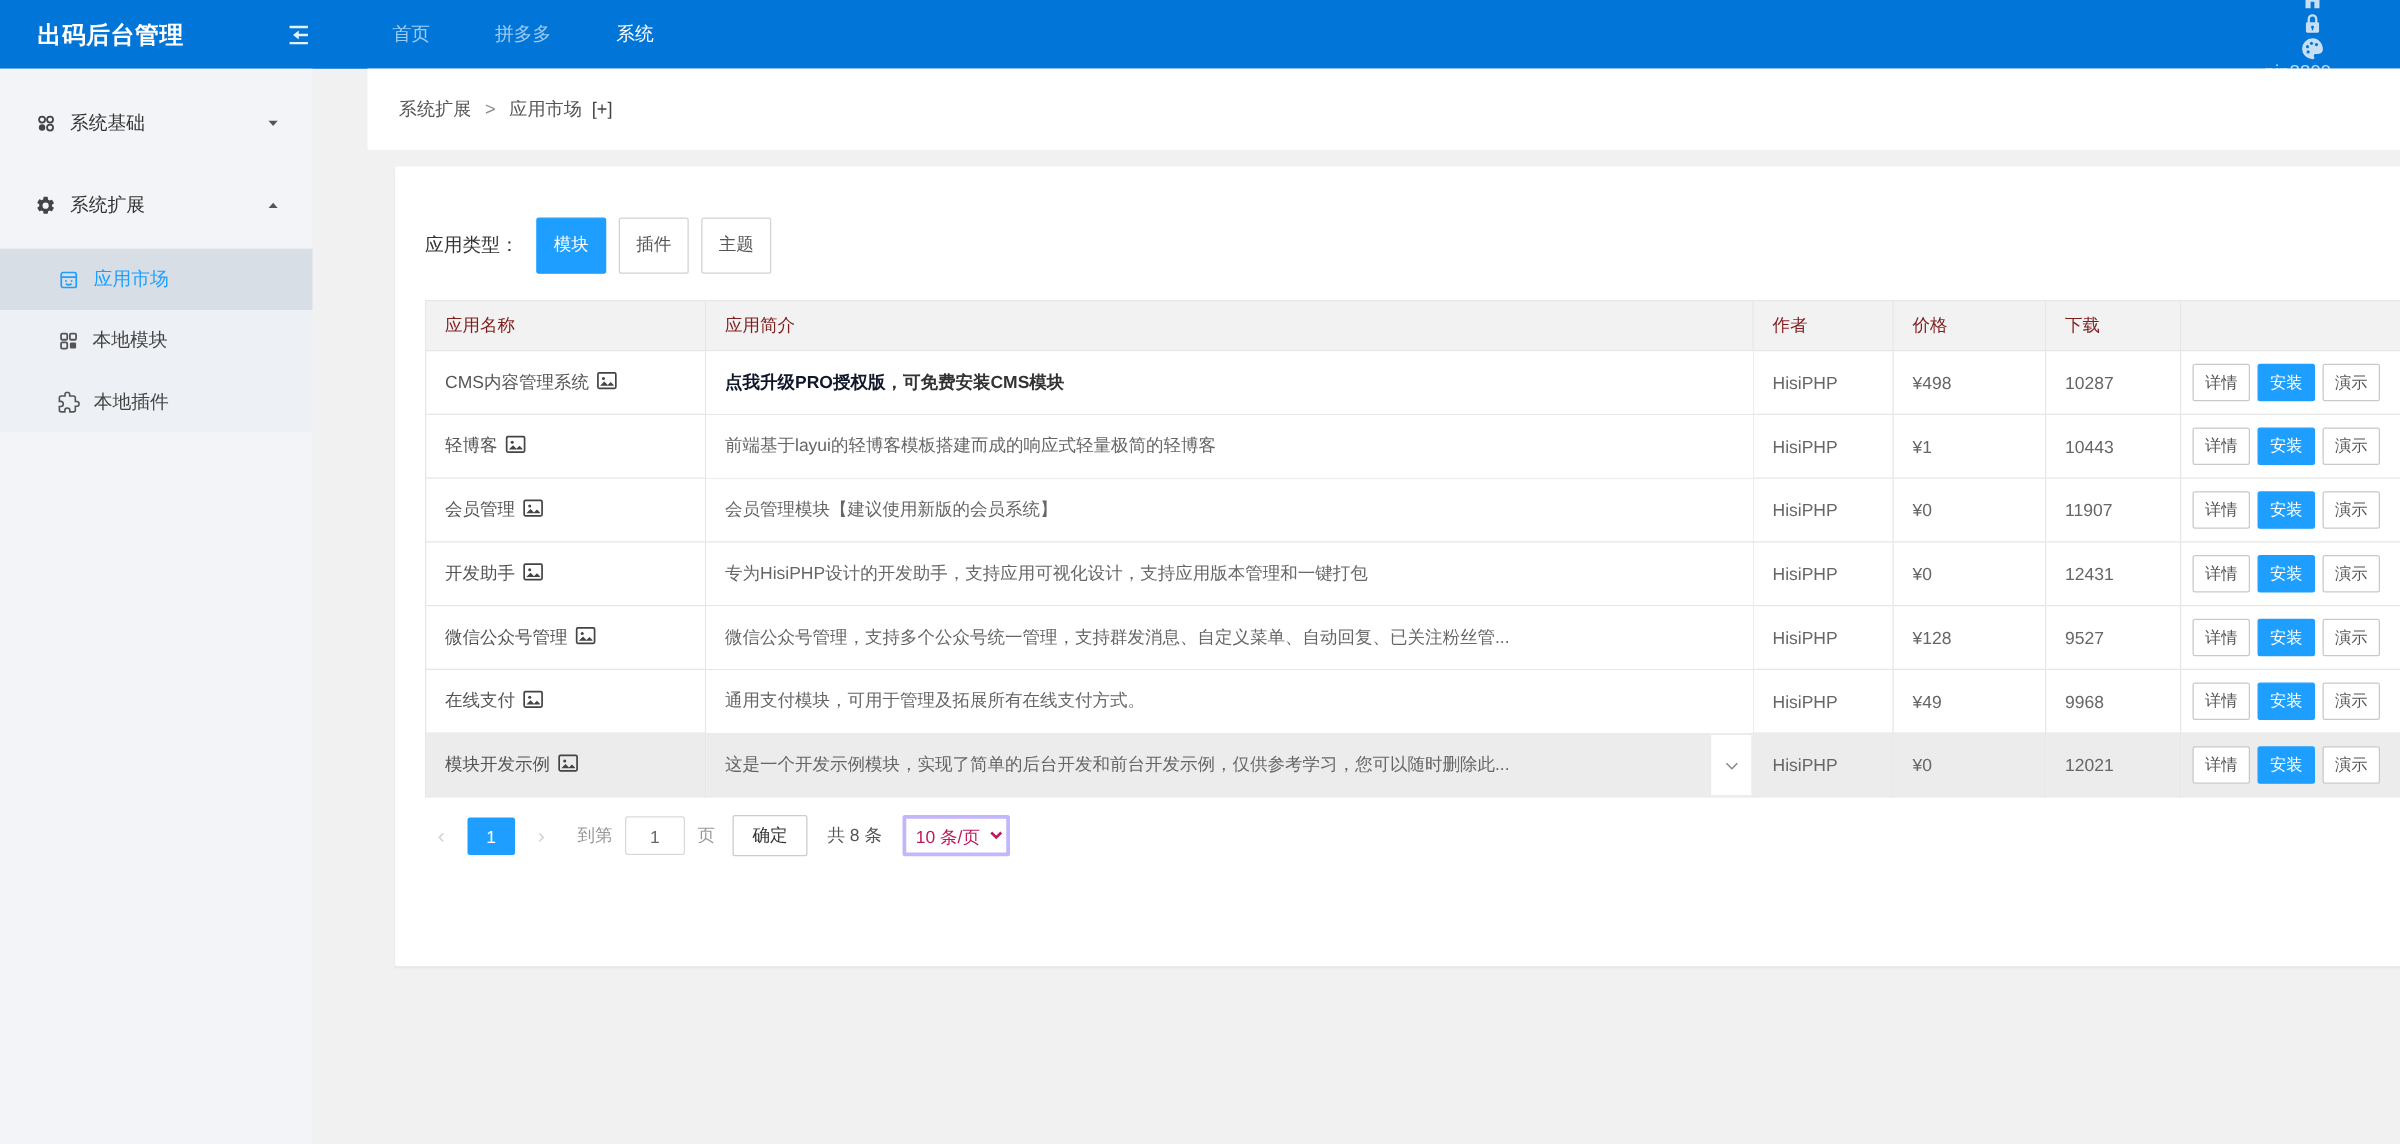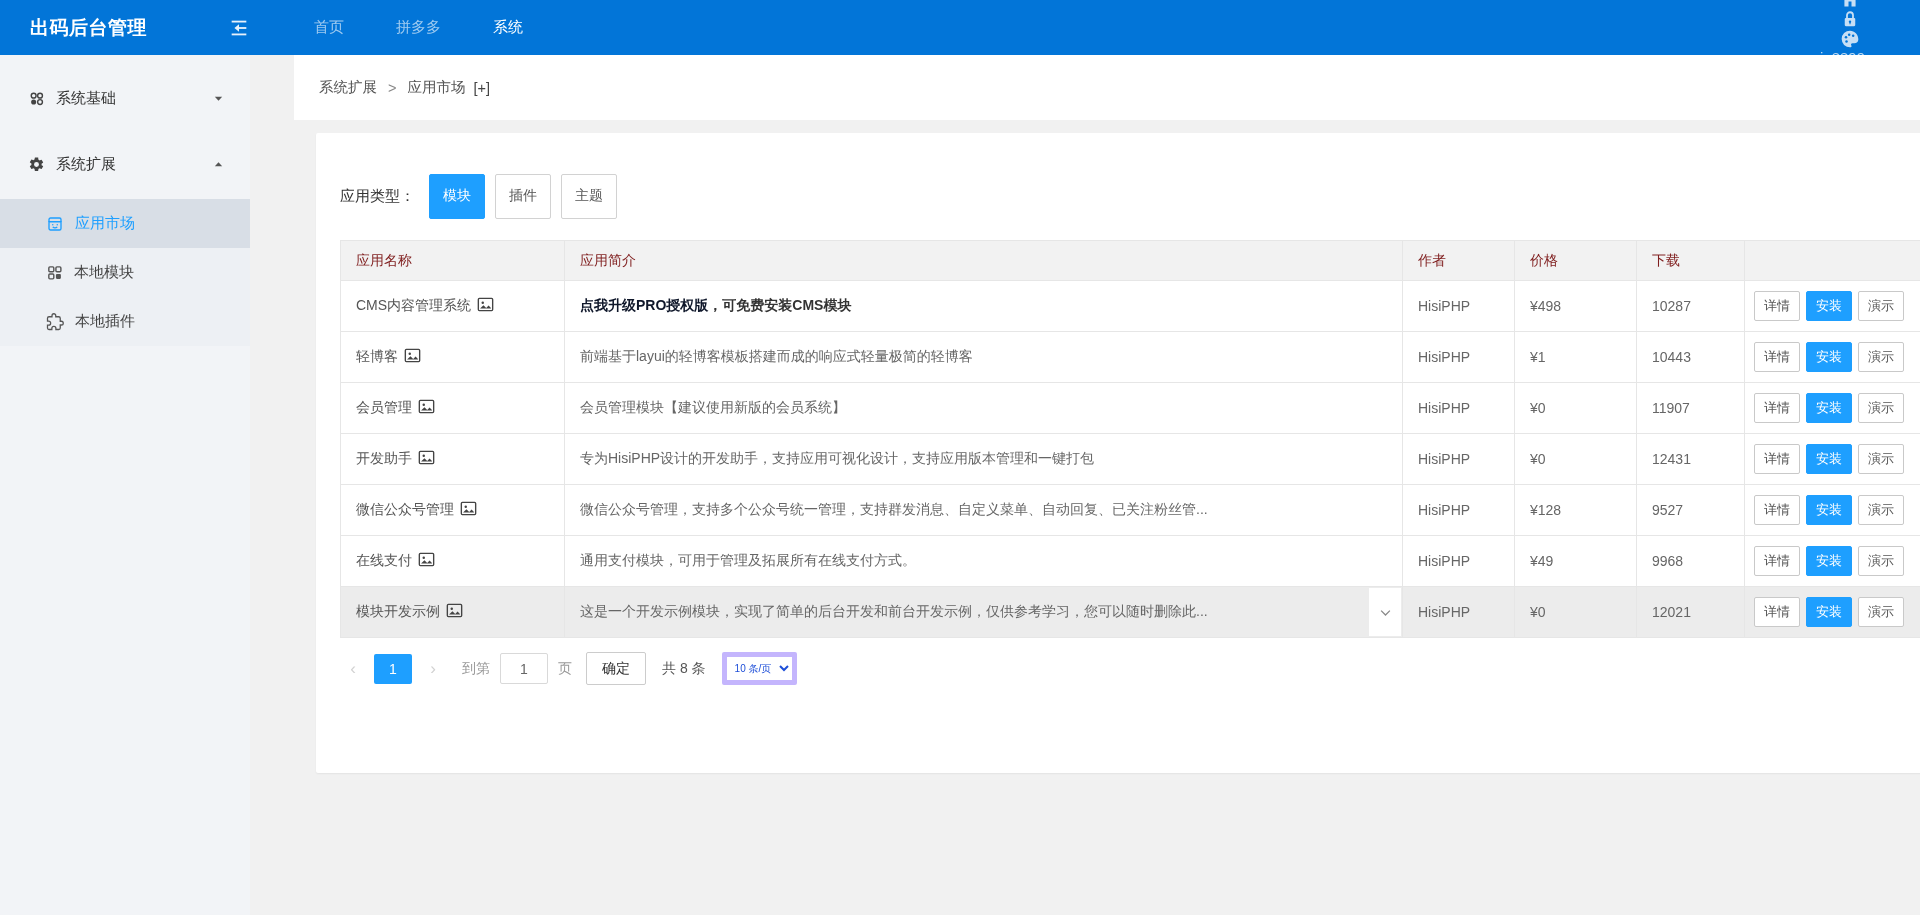--- a/index.html
+++ b/index.html
@@ -79,22 +79,22 @@
     color:#d2d2d2; font-size:17px; cursor:default; }
   .page-num { min-width:38px; height:30px; margin:0 8px; background:#1E9FFF; color:#fff; border-radius:2px;
     display:flex; align-items:center; justify-content:center; cursor:pointer; }
   .goto-label { color:#999; margin:0 10px 0 16px; }
   .page-input { width:48px; height:31px; border:1px solid #d9d9d9; border-radius:2px; text-align:center;
     font-size:14px; color:#666; outline:none; }
   .page-unit { color:#999; margin:0 14px 0 10px; }
   .confirm-btn { height:33px; padding:0 15px; background:#fff; border:1px solid #ccc; border-radius:2px;
     font-size:14px; font-weight:normal; color:#333; cursor:pointer; }
   .total-label { margin:0 16px; color:#555; }
-  .size-select { height:33px; border:5px solid #c4b5fd; border-radius:2px; background:#fff; color:#1d4ed8;
-    font-size:10px; padding:0 4px; outline:none; cursor:pointer; font-family:inherit; }
+  .size-select { height:33px; border:3px solid #c4b5fd; border-radius:2px; background:#fff; color:#be185d;
+    font-size:14px; padding:0 4px; outline:none; cursor:pointer; font-family:inherit; }
 </style>
 </head>
 <body>
 
 <div class="topbar">
   <div class="brand">出码后台管理</div>
   <span class="icon collapse-btn">
     <svg width="22" height="22" viewBox="0 0 24 24" fill="none" stroke="currentColor" stroke-width="2">
       <path d="M4 5h16"></path>
         <path d="M4 19h16"></path>

